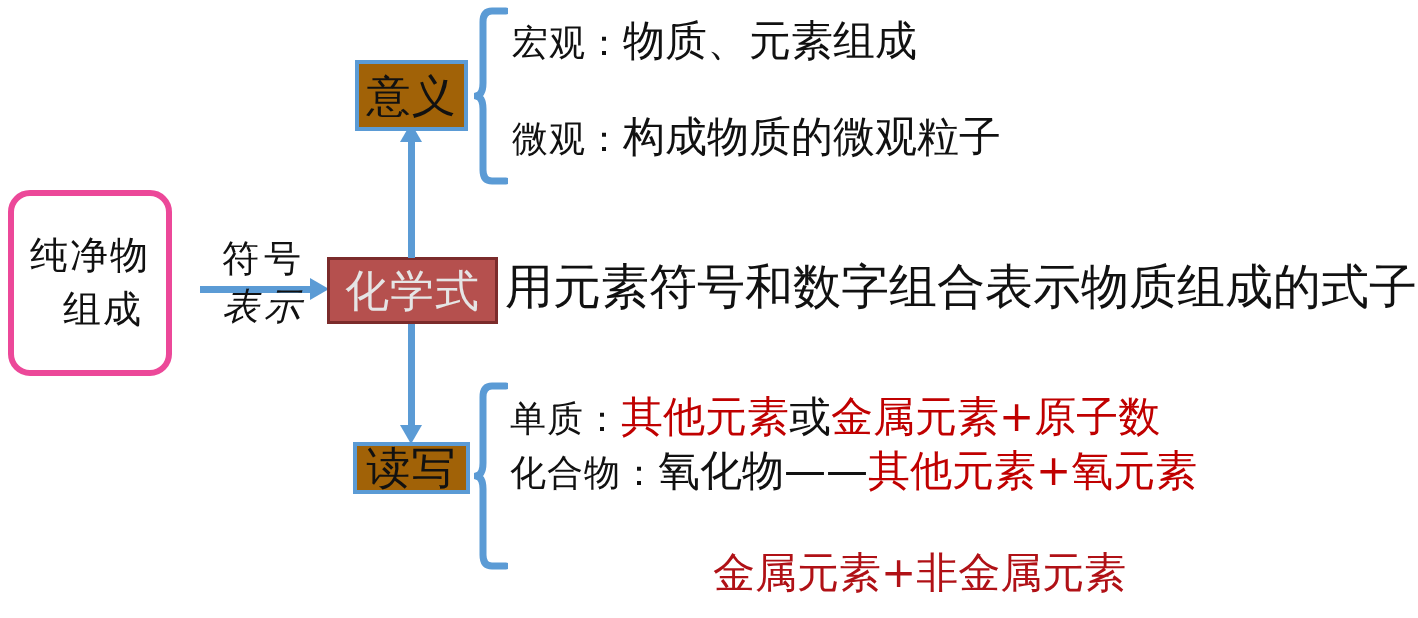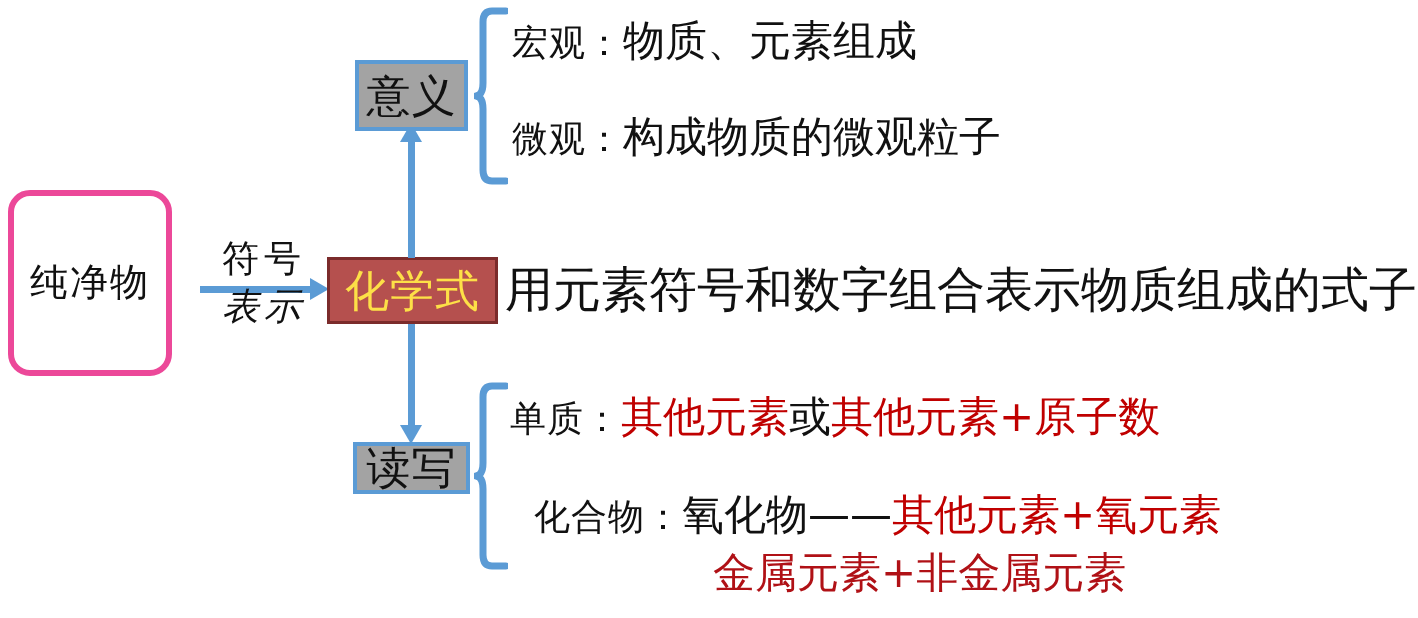--- a/index.html
+++ b/index.html
@@ -95,31 +95,31 @@
     background: #B5504E;
     border: 3px solid #7B2B2B;
     box-sizing: border-box;
     display: flex;
     align-items: center;
     justify-content: center;
   }
   #chemical-formula-box .label {
     font-family: "DejaVu Sans", "Liberation Sans", sans-serif;
     font-size: 44px;
-    color: #fde047;
+    color: #e5e5e5;
     letter-spacing: 1px;
     white-space: nowrap;
     line-height: 1;
   }
 
   
   #formula-definition {
     left: 505px;
     top: 258px;
-    font-family: Liberation Sans, sans-serif;
+    font-family: Liberation Mono, monospace;
     font-size: 48px;
     color: #111111;
     white-space: nowrap;
     line-height: 1.35;
   }
 
   
   .arrow-v-line {
     position: absolute;
     width: 7px;
@@ -134,21 +134,21 @@
   }
   #arrow-up-line   { left: 408px; top: 140px; height: 118px; }
   #arrow-up-head   { left: 400px; top: 123px; border-bottom: 19px solid #5B9BD5; }
   #arrow-down-line { left: 408px; top: 324px; height: 103px; }
   #arrow-down-head { left: 400px; top: 425px; border-top: 19px solid #5B9BD5; }
 
   
   .blue-box {
     position: absolute;
     border: 4px solid #5B9BD5;
-    background: #a3a3a3;
+    background: #a16207;
     box-sizing: border-box;
     display: flex;
     align-items: center;
     justify-content: center;
   }
   .blue-box .label {
     font-family: "DejaVu Sans", "Liberation Sans", sans-serif;
     font-size: 44px;
     color: #111111;
     letter-spacing: 1px;
@@ -178,30 +178,31 @@
     font-family: "DejaVu Sans", "Liberation Sans", sans-serif;
     font-size: 42px;
     color: #111111;
   }
   .hei-text.red { color: #C00000; }
   .hei-text.dark-red { color: #B01116; }
 
   #row-macro    { left: 512px; top: 20px; }
   #row-micro    { left: 512px; top: 108px; margin-top: 8px; }
   #row-element  { left: 510px; top: 396px; }
-  #row-compound { left: 510px; top: 494px; margin-left: 24px; }
+  #row-compound { left: 510px; top: 450px; }
   #row-metal    { left: 665px; top: 552px; margin-left: 48px; }
 </style>
 </head>
 <body>
 
 <div id="canvas">
 
   <div class="abs" id="pure-substance-box">
     <div class="kai-line">纯净物</div>
+    <div class="kai-line indent-1">组成</div>
   </div>
 
   <div class="abs" id="symbol-arrow-group">
     <div class="arrow-h-line"></div>
     <div class="arrow-h-head"></div>
     <div class="arrow-label top">符号</div>
     <div class="arrow-label bottom">表示</div>
   </div>
 
   <div class="abs" id="chemical-formula-box">
@@ -238,21 +239,21 @@
 
   <div class="branch-row" id="row-macro">
     <span class="kai-label">宏观：</span><span class="hei-text">物质、元素组成</span>
   </div>
 
   <div class="branch-row" id="row-micro">
     <span class="kai-label">微观：</span><span class="hei-text">构成物质的微观粒子</span>
   </div>
 
   <div class="branch-row" id="row-element">
-    <span class="kai-label">单质：</span><span class="hei-text red">其他元素</span><span class="hei-text">或</span><span class="hei-text red">其他元素+原子数</span>
+    <span class="kai-label">单质：</span><span class="hei-text red">其他元素</span><span class="hei-text">或</span><span class="hei-text red">金属元素+原子数</span>
   </div>
 
   <div class="branch-row" id="row-compound">
     <span class="kai-label">化合物：</span><span class="hei-text">氧化物——</span><span class="hei-text red">其他元素+氧元素</span>
   </div>
 
   <div class="branch-row" id="row-metal">
     <span class="hei-text dark-red">金属元素+非金属元素</span>
   </div>
 

